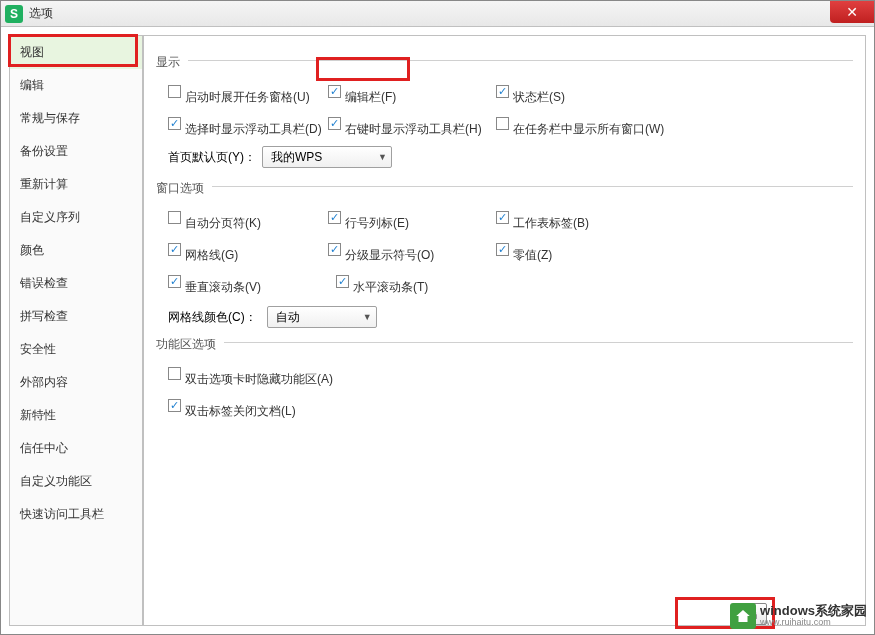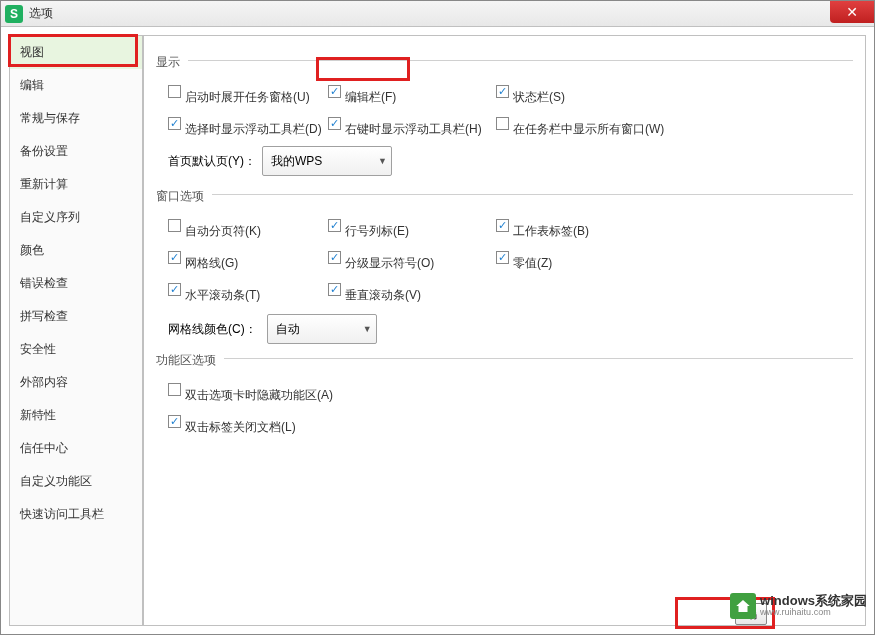--- a/index.html
+++ b/index.html
@@ -18,25 +18,25 @@
 .section-line { flex: 1; height: 1px; background: #d0d0d0; margin-left: 8px; }
 .section-header { display: flex; align-items: center; margin: 4px 0 6px; }
 .row { display: flex; align-items: center; margin: 3px 0; padding-left: 12px; }
 .col { display: flex; align-items: center; }
 .col1 { width: 160px; }
 .col2 { width: 168px; }
 .col3 { width: 200px; }
 .cb { width: 13px; height: 13px; border: 1px solid #888; background: #fff; display: inline-flex; align-items: center; justify-content: center; margin-right: 4px; cursor: pointer; flex-shrink: 0; }
 .cb.checked::after { content: "✓"; color: #2080d0; font-size: 11px; line-height: 1; }
 label { cursor: pointer; color: #333; margin-top: 12px; }
-.dropdown { height: 30px; border: 1px solid #a0a0a0; background: linear-gradient(#fff,#f0f0f0); display: inline-flex; align-items: center; padding: 0 4px 0 8px; cursor: pointer; position: relative; border-radius: 2px; }
+.dropdown { height: 22px; border: 1px solid #a0a0a0; background: linear-gradient(#fff,#f0f0f0); display: inline-flex; align-items: center; padding: 0 4px 0 8px; cursor: pointer; position: relative; border-radius: 2px; }
 .dropdown .arrow { margin-left: 6px; font-size: 9px; color: #555; }
 .ok-box { position: absolute; right: 100px; bottom: 6px; width: 100px; height: 32px; border: 3px solid #e02020; }
 .ok-btn { position: absolute; right: 108px; bottom: 10px; width: 32px; height: 22px; border: 1px solid #888; background: linear-gradient(#fff,#e8e8e8); border-radius: 2px; display: flex; align-items: center; justify-content: center; }
-.watermark { position: absolute; right: 8px; bottom: 16px; display: flex; align-items: center; }
+.watermark { position: absolute; right: 8px; bottom: 6px; display: flex; align-items: center; }
 .wm-logo { width: 26px; height: 26px; background: #40a040; display: flex; align-items: center; justify-content: center; border-radius: 3px; margin-right: 4px; }
 .wm-logo svg { width: 18px; height: 18px; }
 .wm-text { display: flex; flex-direction: column; line-height: 1.1; }
 .wm-text .cn { font-size: 13px; color: #333; font-weight: bold; }
 .wm-text .url { font-size: 9px; color: #888; }
 .first-page-row { padding-left: 12px; display: flex; align-items: center; margin: 8px 0; }
 .gridcolor-row { padding-left: 12px; display: flex; align-items: center; margin: 10px 0 4px; }
 </style>
 </head>
 <body>
@@ -135,27 +135,27 @@
       <div class="col col2">
           <span class="cb checked"></span>
           <label>分级显示符号(O)</label>
         </div>
       <div class="col col3">
           <span class="cb checked"></span>
           <label>零值(Z)</label>
         </div>
     </div>
     <div class="row">
+      <div class="col col2">
+          <span class="cb checked"></span>
+          <label>垂直滚动条(V)</label>
+        </div>
       <div class="col col1">
           <span class="cb checked"></span>
           <label>水平滚动条(T)</label>
-        </div>
-      <div class="col col2">
-          <span class="cb checked"></span>
-          <label>垂直滚动条(V)</label>
         </div>
     </div>
     <div class="gridcolor-row">
       <span>网格线颜色(C)：</span>
       <span style="width:10px"></span>
       <div class="dropdown" style="width:110px;justify-content:center">
         <span>自动</span>
         <span style="flex:1"></span>
           <span class="arrow">▼</span>
       </div>

